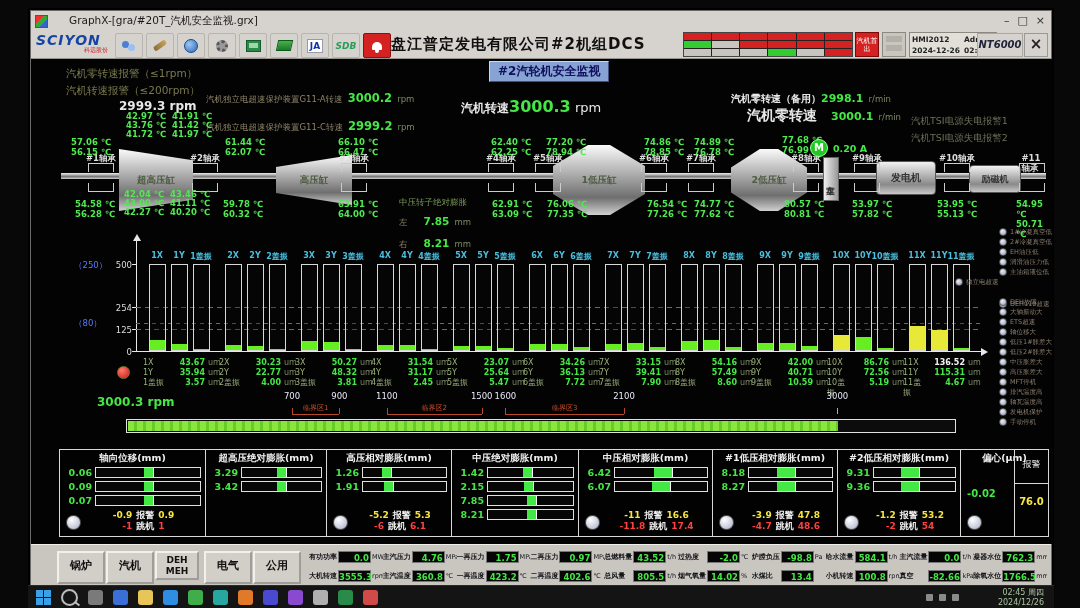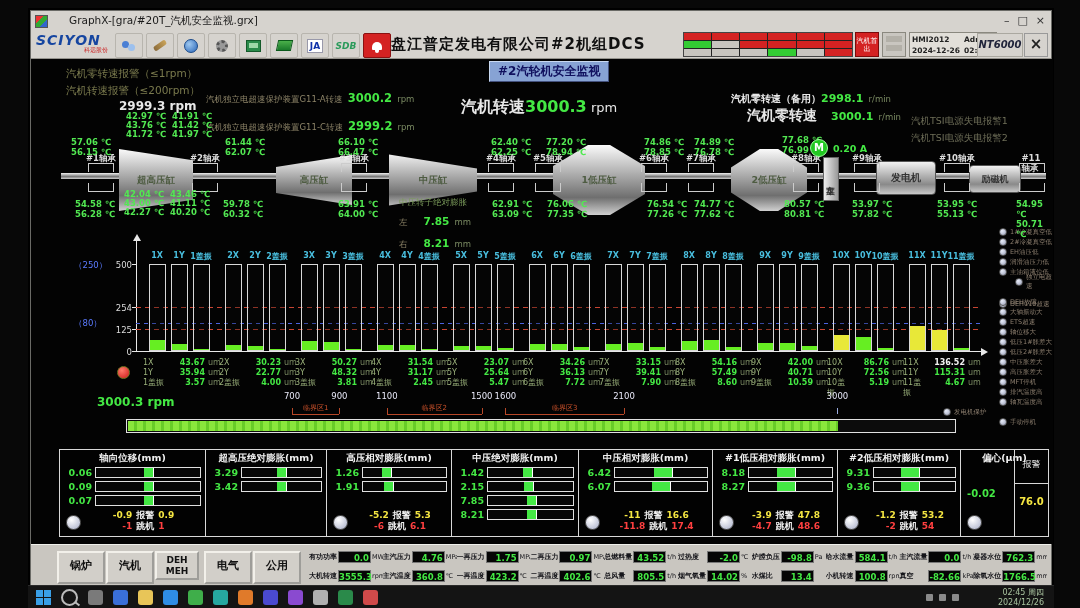--- a/index.html
+++ b/index.html
@@ -219,34 +219,31 @@
       <div class="bigx">×</div>
     </div>
 
     <div id="canvas">
         <div class="abs dim-olive" style="left: 35px; top: 8px;">汽机零转速报警（≤1rpm）</div>
         <div class="abs dim-olive" style="left: 35px; top: 25px;">汽机转速报警（≤200rpm）</div>
         <div class="abs w" style="left: 88px; top: 40px; font-weight: bold; font-size: 12px;">2999.3 rpm</div>
         <div class="abs" style="left: 175px; top: 28px;"><span class="lbl-dim">汽机独立电超速保护装置G11-A转速</span> <span class="val-g" style="font-size:11.5px">3000.2</span> <span class="unit-dim">rpm</span></div>
         <div class="abs" style="left: 175px; top: 56px;"><span class="lbl-dim">汽机独立电超速保护装置G11-C转速</span> <span class="val-g" style="font-size:11.5px">2999.2</span> <span class="unit-dim">rpm</span></div>
         <div class="abs badge" style="left: 458px; top: 2px;">#2汽轮机安全监视</div>
-        <div class="abs" style="left: 430px; top: 38px;"><span class="w" style="font-weight:bold;font-size:16px">汽机转速</span><span class="val-g" style="font-size:16px">3000.3</span><span class="w" style="font-size:13px"> rpm</span></div>
+        <div class="abs" style="left: 430px; top: 38px;"><span class="w" style="font-weight:bold;font-size:12px">汽机转速</span><span class="val-g" style="font-size:16px">3000.3</span><span class="w" style="font-size:13px"> rpm</span></div>
         <div class="abs" style="left: 700px; top: 28px;"><span class="w" style="font-weight:bold;font-size:10px">汽机零转速（备用）</span><span class="val-g" style="font-size:11px">2998.1</span> <span class="unit-dim">r/min</span></div>
         <div class="abs" style="left: 716px; top: 46px;"><span class="w" style="font-weight:bold;font-size:14px">汽机零转速　</span><span class="val-g" style="font-size:11px">3000.1</span> <span class="unit-dim">r/min</span></div>
         <div class="abs tsi" style="left: 880px; top: 56px;">汽机TSI电源失电报警1</div>
         <div class="abs tsi" style="left: 880px; top: 73px;">汽机TSI电源失电报警2</div>
         <div class="shaft" style="left: 30px; top: 114px; width: 985px; height: 6px;"></div>
         <div class="cyl" style="left: 245px; top: 96px; width: 76px; height: 50px; clip-path: polygon(0px 24%, 100% 0px, 100% 100%, 0px 76%);">
           <span>高压缸</span>
         </div>
         <div class="cyl" style="left: 88px; top: 90px; width: 74px; height: 62px; clip-path: polygon(0px 0px, 100% 18%, 100% 82%, 0px 100%);">
           <span>超高压缸</span>
-        </div>
-        <div class="cyl" style="left: 358px; top: 92px; width: 88px; height: 58px; clip-path: polygon(0px 6%, 100% 30%, 100% 70%, 0px 94%);">
-          <span>中压缸</span>
         </div>
         <div class="cyl" style="left: 522px; top: 86px; width: 92px; height: 70px; clip-path: polygon(0px 30%, 38% 0px, 62% 0px, 100% 30%, 100% 70%, 62% 100%, 38% 100%, 0px 70%);">
           <span>1低压缸</span>
         </div>
         <div class="cyl" style="left: 700px; top: 90px; width: 76px; height: 62px; clip-path: polygon(0px 30%, 38% 0px, 62% 0px, 100% 30%, 100% 70%, 62% 100%, 38% 100%, 0px 70%);">
           <span>2低压缸</span>
         </div>
         <div class="tgear" style="left: 792px; top: 98px; width: 14px; height: 42px;">盘车</div>
         <div class="machine" style="left: 845px; top: 102px; width: 58px; height: 32px;">发电机</div>
         <div class="machine" style="left: 938px; top: 106px; width: 50px; height: 26px; font-size: 9px;">励磁机</div>
@@ -667,21 +664,21 @@
           <span>EH油压低</span>
         </div>
         <div class="alm-item" style="left: 968px; top: 198px;">
           <i></i>
           <span>润滑油压力低</span>
         </div>
         <div class="alm-item" style="left: 968px; top: 208px;">
           <i></i>
           <span>主油箱液位低</span>
         </div>
-        <div class="alm-item" style="left: 984px; top: 218px;">
+        <div class="alm-item" style="left: 924px; top: 218px;">
           <i></i>
           <span>独立电超速</span>
         </div>
         <div class="alm-item" style="left: 968px; top: 228px; margin-top: 12px;">
           <i></i>
           <span>DEH110超速</span>
         </div>
         <div class="alm-item" style="left: 968px; top: 238px;">
           <i></i>
           <span>DEH故障</span>
@@ -719,21 +716,21 @@
           <span>MFT停机</span>
         </div>
         <div class="alm-item" style="left: 968px; top: 328px;">
           <i></i>
           <span>排汽温度高</span>
         </div>
         <div class="alm-item" style="left: 968px; top: 338px;">
           <i></i>
           <span>轴瓦温度高</span>
         </div>
-        <div class="alm-item" style="left: 912px; top: 348px; text-align: center;">
+        <div class="alm-item" style="left: 968px; top: 348px; text-align: center;">
           <i></i>
           <span>发电机保护</span>
         </div>
         <div class="alm-item" style="left: 968px; top: 358px;">
           <i></i>
           <span>手动停机</span>
         </div>
         <div id="panels">
           <div class="panel" style="width: 146px;">
             <div class="p-title">轴向位移(mm)</div>

